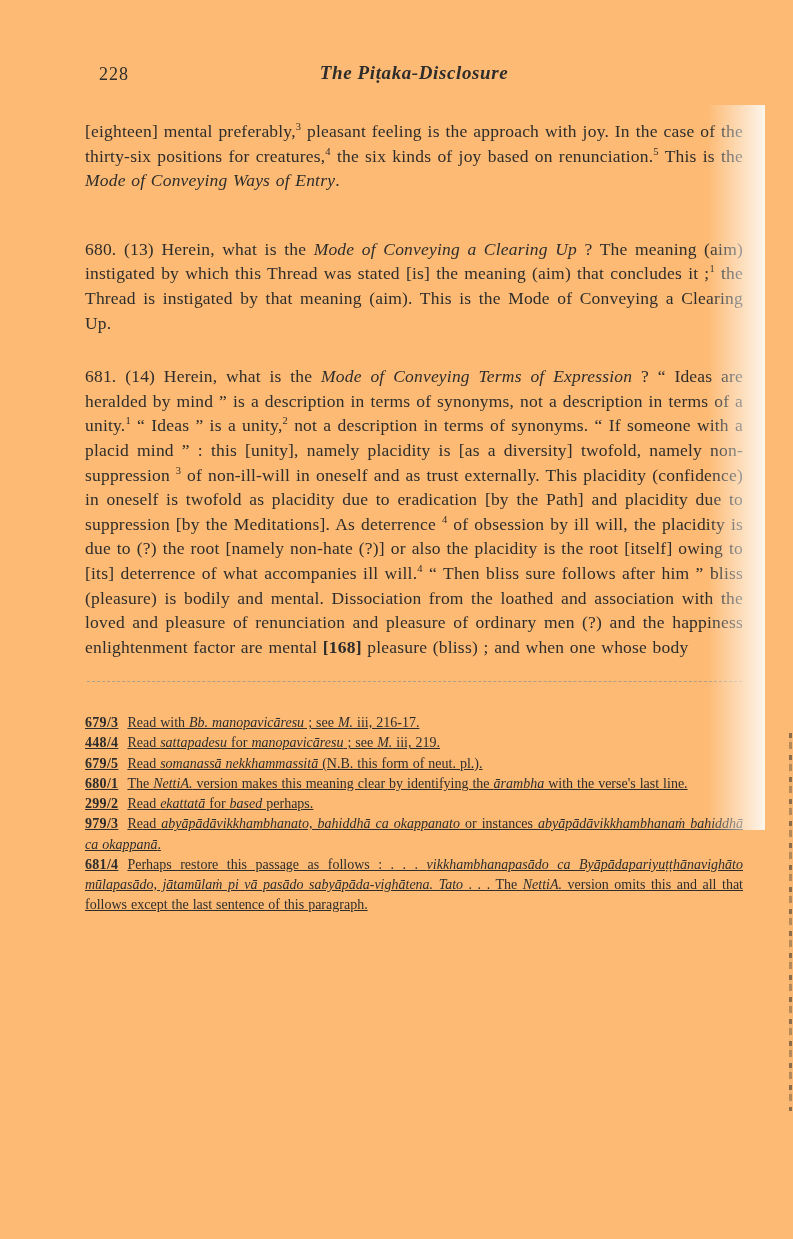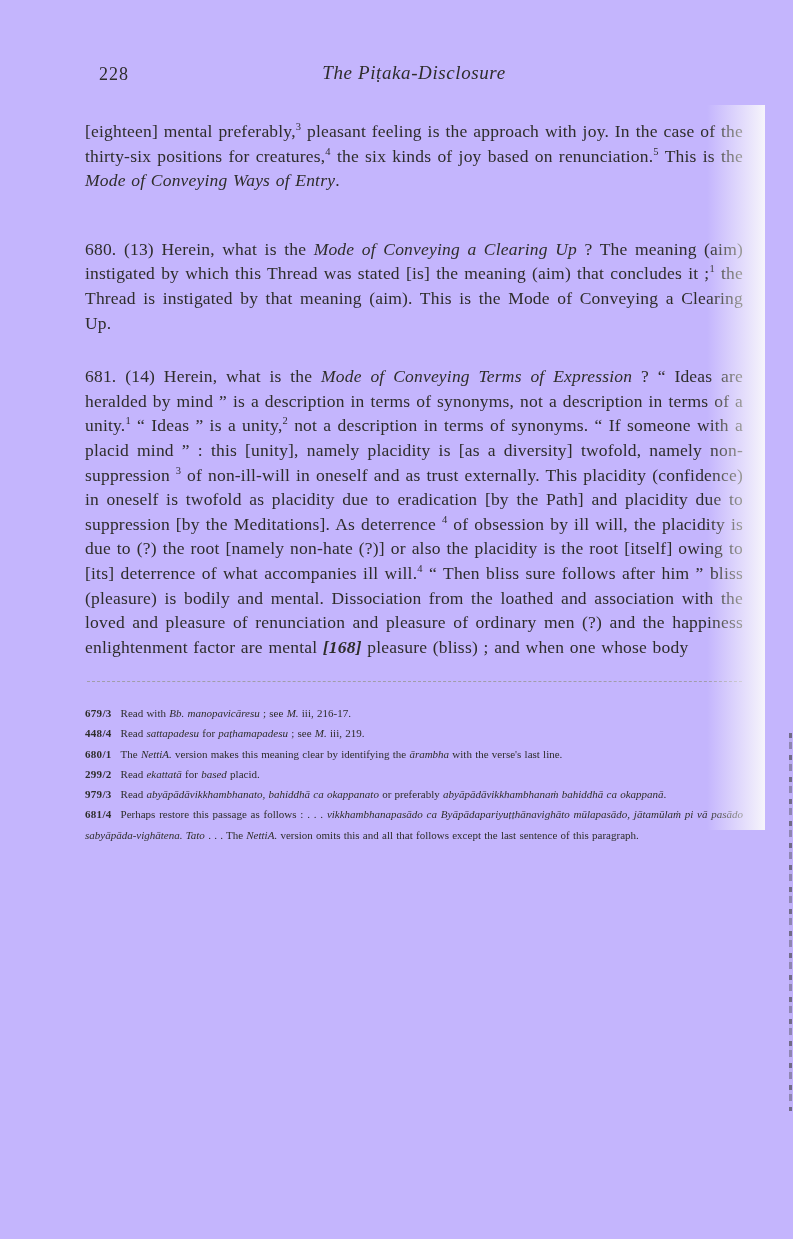--- a/index.html
+++ b/index.html
@@ -6,21 +6,21 @@
     margin: 0; padding: 0;
     background: #ffffff;
   }
   body {
     width: 793px; height: 1239px;
     overflow: hidden;
     position: relative;
   }
   .page {
     position: absolute; inset: 0;
-    background: #c4b5fd;
+    background: #fdba74;
     font-family: "Liberation Serif", "DejaVu Serif", serif;
     color: #2e2d2b;
   }
   .content {
     position: absolute;
     left: 85px; top: 62px;
     width: 658px;
   }
   .pagehead {
     position: relative;
@@ -29,52 +29,54 @@
   .pagenum {
     position: absolute; left: 14px; top: 2px;
     font-size: 18px;
     letter-spacing: 1px;
   }
   .runtitle {
     text-align: center;
     font-style: italic;
     font-size: 19px;
     letter-spacing: 0.6px;
+    font-weight: bold;
   }
   .body-par {
     font-size: 17.5px;
     line-height: 24.6px;
     text-align: justify;
     letter-spacing: 0.2px;
     word-spacing: 1px;
   }
   .par-1 { margin-top: 29px; }
   .par-2 { margin-top: 44px; }
   .par-3 { margin-top: 29px; }
   .it { font-style: italic; }
-  .bd { font-weight: bold; font-style: italic; }
+  .bd { font-weight: bold; }
   sup {
     font-size: 0.6em;
     line-height: 0;
     vertical-align: super;
   }
   .fn-sep {
     margin-top: 22px;
     border: none;
     border-top: 1px dashed #96958f;
     opacity: 0.75;
     height: 0;
     width: 655px;
   }
   .footnotes {
-    margin-top: 21px;
-    font-size: 11px;
+    margin-top: 31px;
+    font-size: 14px;
     line-height: 20.2px;
     text-align: justify;
     word-spacing: 0.5px;
+    text-decoration: underline;
   }
   .fn { margin: 0; }
   .fn-label {
     font-weight: bold;
     margin-right: 9px;
     letter-spacing: 0.3px;
   }
   
   .fade-right {
     position: absolute;
@@ -115,30 +117,33 @@
 
     <p class="body-par par-3"><span>681. (14) Herein, what is the </span><span class="it">Mode of Conveying Terms of Expression</span><span>&nbsp;?  “ Ideas are heralded by mind ” is a description in terms of synonyms, not a description in terms of a unity.</span><sup>1</sup><span>  “ Ideas ” is a unity,</span><sup>2</sup><span> not a description in terms of synonyms.  “ If someone with a placid mind ”&nbsp;:  this [unity], namely placidity is [as a diversity] twofold, namely non-suppression&nbsp;</span><sup>3</sup><span> of non-ill-will in oneself and as trust externally.  This placidity (confidence) in oneself is twofold as placidity due to eradication [by the Path] and placidity due to suppression [by the Meditations].  As deterrence&nbsp;</span><sup>4</sup><span> of obsession by ill will, the placidity is due to (?) the root [namely non-hate (?)] or also the placidity is the root [itself] owing to [its] deterrence of what accompanies ill will.</span><sup>4</sup><span>  “ Then bliss sure follows after him ” bliss (pleasure) is bodily and mental.  Dissociation from the loathed and association with the loved and pleasure of renunciation and pleasure of ordinary men (?) and the happiness enlightenment factor are mental </span><span class="bd">[168]</span><span> pleasure (bliss)&nbsp;;  and when one whose body</span></p>
 
     <hr class="fn-sep">
 
     <div class="footnotes">
       <p class="fn">
         <span class="fn-label">679/3</span><span><span>Read with </span><span class="it">Bb. manopavicāresu</span><span>&nbsp;;  see </span><span class="it">M.</span><span> iii, 216-17.</span></span>
       </p>
       <p class="fn">
-        <span class="fn-label">448/4</span><span><span>Read </span><span class="it">sattapadesu</span><span> for </span><span class="it">paṭhamapadesu</span><span>&nbsp;;  see </span><span class="it">M.</span><span> iii, 219.</span></span>
+        <span class="fn-label">448/4</span><span><span>Read </span><span class="it">sattapadesu</span><span> for </span><span class="it">manopavicāresu</span><span>&nbsp;;  see </span><span class="it">M.</span><span> iii, 219.</span></span>
+      </p>
+      <p class="fn">
+        <span class="fn-label">679/5</span><span><span>Read </span><span class="it">somanassā nekkhammassitā</span><span> (N.B. this form of neut. pl.).</span></span>
       </p>
       <p class="fn">
         <span class="fn-label">680/1</span><span><span>The </span><span class="it">NettiA.</span><span> version makes this meaning clear by identifying the </span><span class="it">ārambha</span><span> with the verse's last line.</span></span>
       </p>
       <p class="fn">
-        <span class="fn-label">299/2</span><span><span>Read </span><span class="it">ekattatā</span><span> for </span><span class="it">based</span><span> placid.</span></span>
+        <span class="fn-label">299/2</span><span><span>Read </span><span class="it">ekattatā</span><span> for </span><span class="it">based</span><span> perhaps.</span></span>
       </p>
       <p class="fn">
-        <span class="fn-label">979/3</span><span><span>Read </span><span class="it">abyāpādāvikkhambhanato, bahiddhā ca okappanato</span><span> or preferably </span><span class="it">abyāpādāvikkhambhanaṁ bahiddhā ca okappanā</span><span>.</span></span>
+        <span class="fn-label">979/3</span><span><span>Read </span><span class="it">abyāpādāvikkhambhanato, bahiddhā ca okappanato</span><span> or instances </span><span class="it">abyāpādāvikkhambhanaṁ bahiddhā ca okappanā</span><span>.</span></span>
       </p>
       <p class="fn">
         <span class="fn-label">681/4</span><span><span>Perhaps restore this passage as follows&nbsp;:  . . . </span><span class="it">vikkhambhanapasādo ca Byāpādapariyuṭṭhānavighāto mūlapasādo, jātamūlaṁ pi vā pasādo sabyāpāda-vighātena.  Tato</span><span> . . .  The </span><span class="it">NettiA.</span><span> version omits this and all that follows except the last sentence of this paragraph.</span></span>
       </p>
     </div>
 
   </div>
 
   <div class="fade-right"></div>
   <div class="edge-streak"></div>

